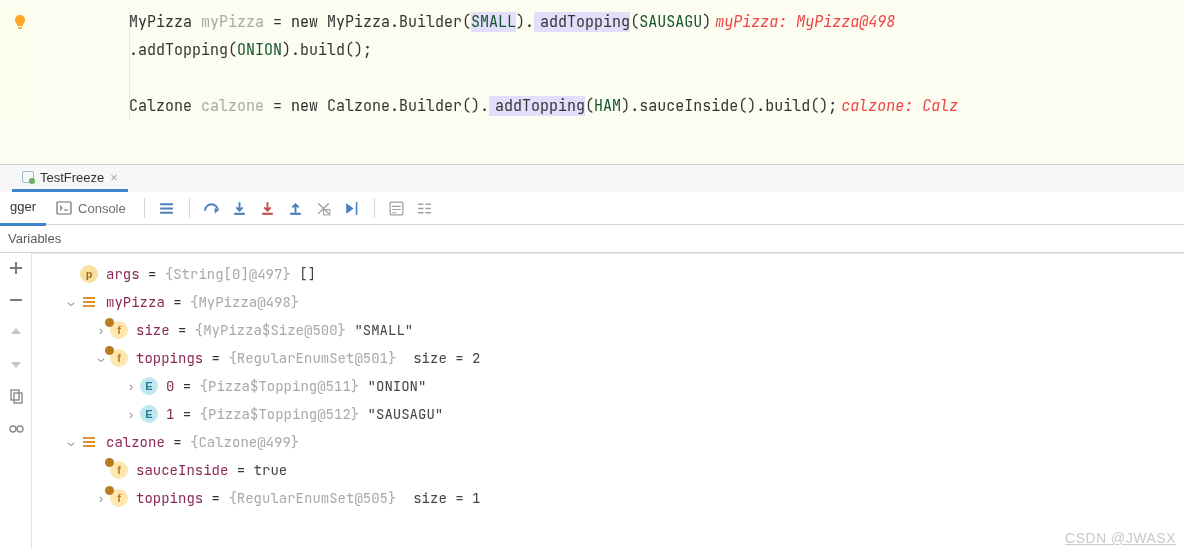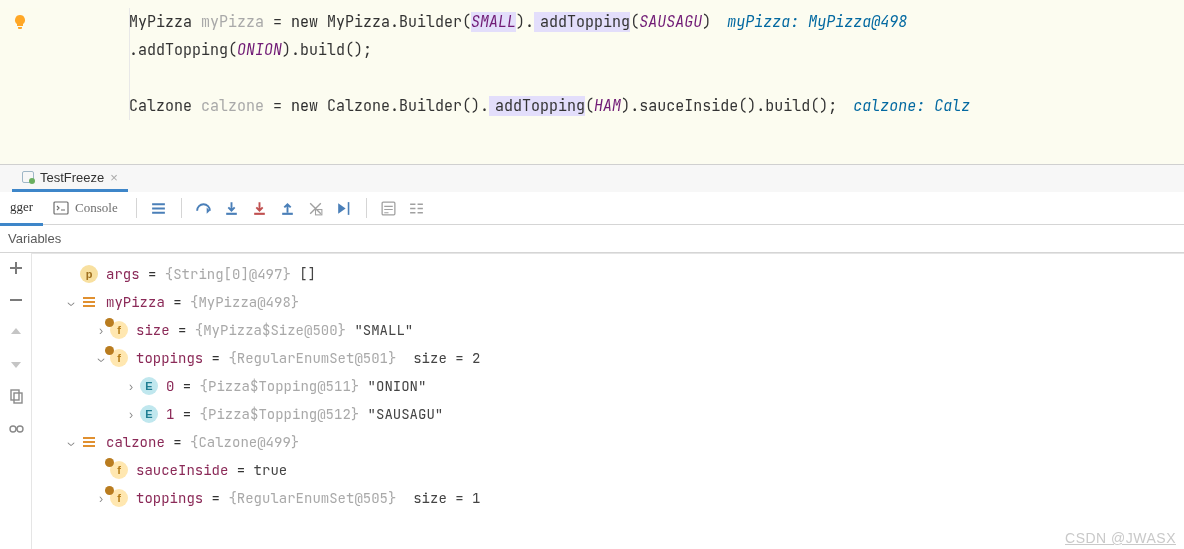--- a/index.html
+++ b/index.html
@@ -46,25 +46,25 @@
   .bulb {
     width:16px;height:16px;
     color: #ffa726;
     display:flex;
     align-items:center;
     justify-content:center;
   }
   .bulb svg{width:16px;height:16px;}
   .code { white-space: pre; color: #333; font-family: inherit; }
   .new { color: #2a2a2a; }
-  .enum { color: #701a75; font-style: italic; }
+  .enum { color: #14532d; }
   .enum.hl { background: #e3defb; }
   .call.hl { background: #e3defb; padding-left: 6px; }
   .dim { color: #a9a9a9; }
-  .hint { color: #0369a1; font-style: italic; margin-left: 16px; text-align: center; }
+  .hint { color: #ef4444; font-style: italic; margin-left: 4px; text-align: center; }
 
   .tab-bar {
     height: 27px;
     background: #f7f7f7;
     display:flex;
     align-items:flex-end;
     padding-left: 12px;
   }
   .tab {
     height: 27px;
@@ -94,21 +94,21 @@
     height:33px;
     border-bottom:1px solid #d5d5d5;
     display:flex;
     align-items:center;
     gap:0;
     font-family: -apple-system, "Segoe UI", sans-serif;
     font-size:13px;
   }
   .tab2 {
     height:100%; display:flex; align-items:center;
-    padding: 16px 10px; color:#6f6f6f;font-family:Liberation Serif, serif;
+    padding: 16px 10px; color:#6f6f6f;
   }
   .tab2.active { border-bottom:3px solid #3e86c9; color:#333; }
   .tab2 .icon{width:16px;height:16px;display:flex;align-items:center;justify-content:center;margin-right:6px;color:#6d6d6d;}
   .vsep{width:1px;height:20px;background:#d5d5d5;margin:0 8px;}
   .tbtn{width:28px;height:28px;display:flex;align-items:center;justify-content:center;color:#5a7ca5;cursor:pointer;}
   .tbtn.gray{color:#a0a0a0;} .tbtn.red{color:#c05050;} .tbtn.blue{color:#4a7fb8;}
   .tbtn svg{width:17px;height:17px;}
 
   .var-header {
     height:28px;

